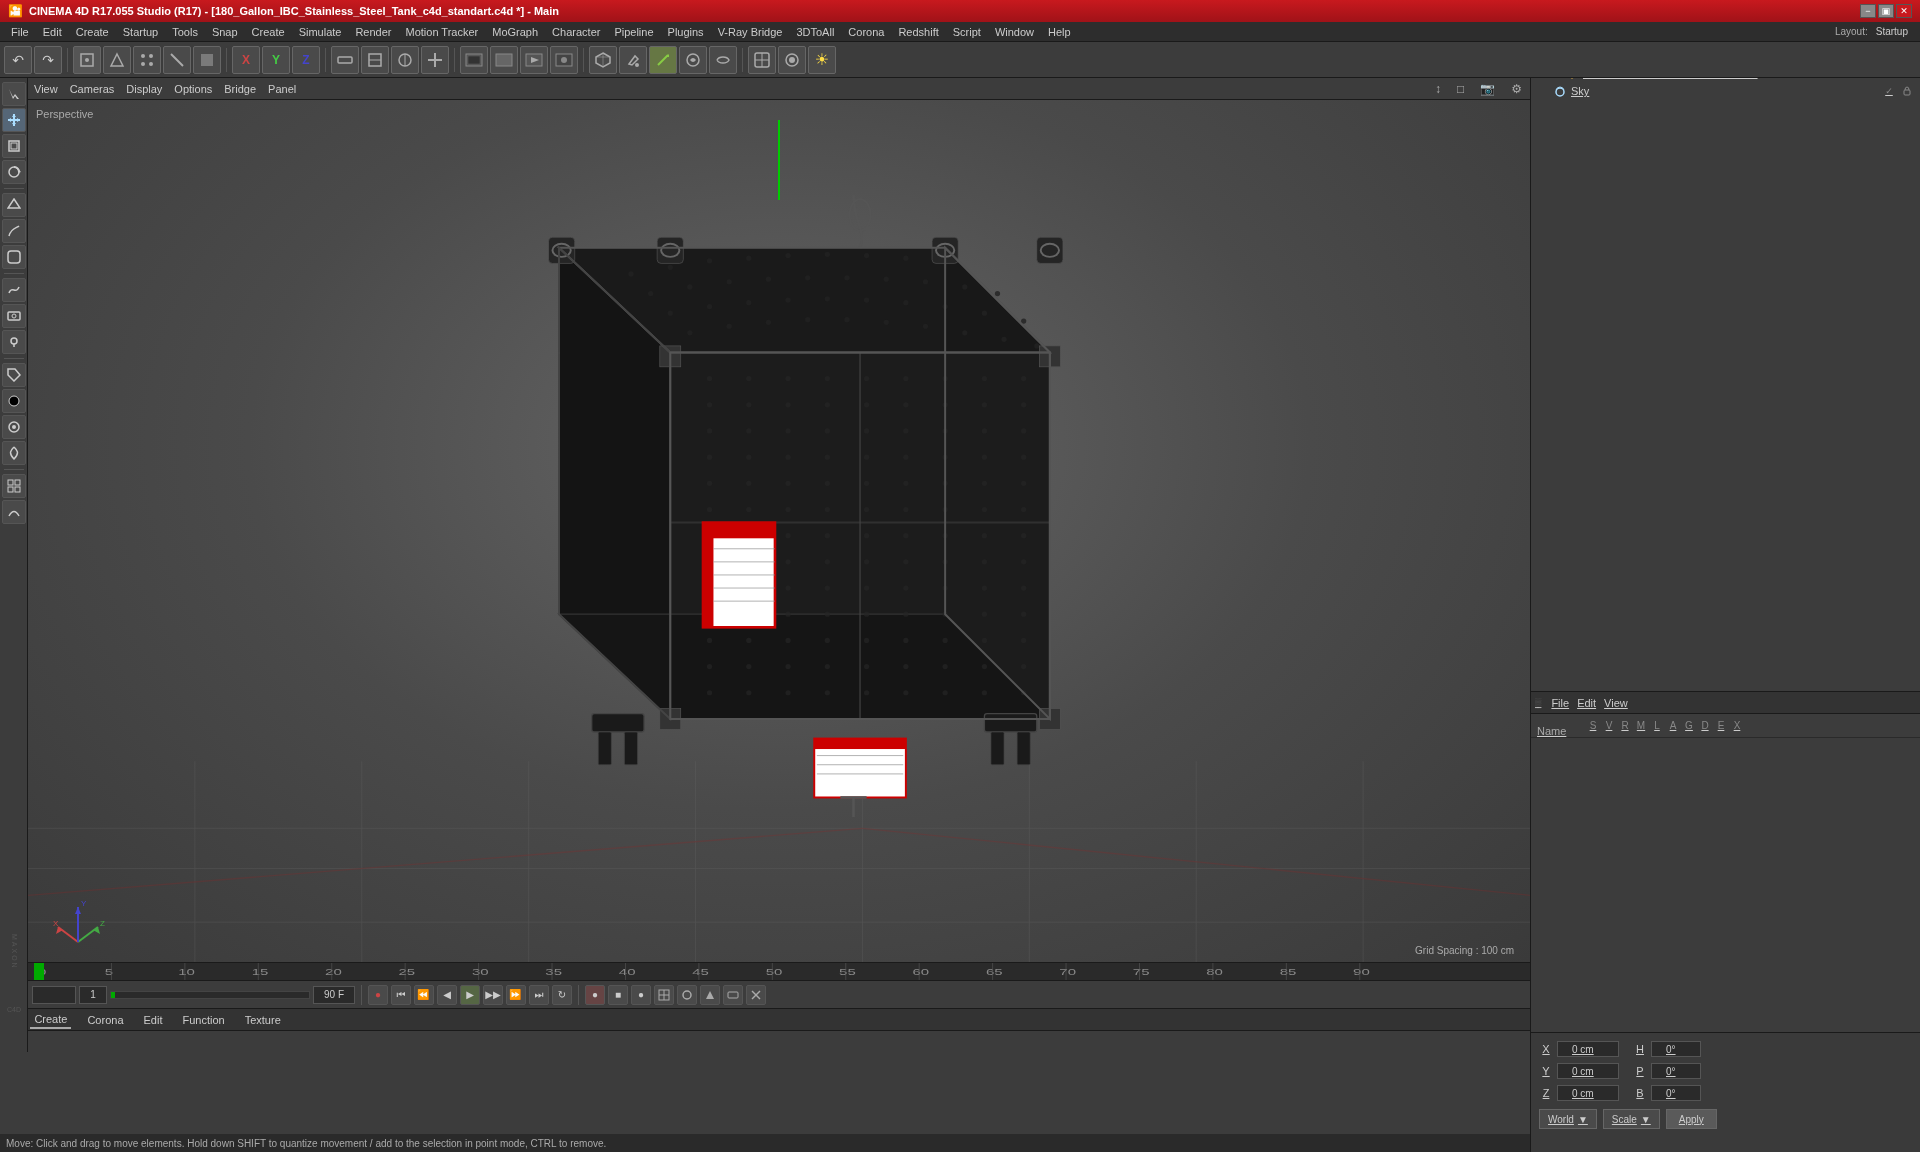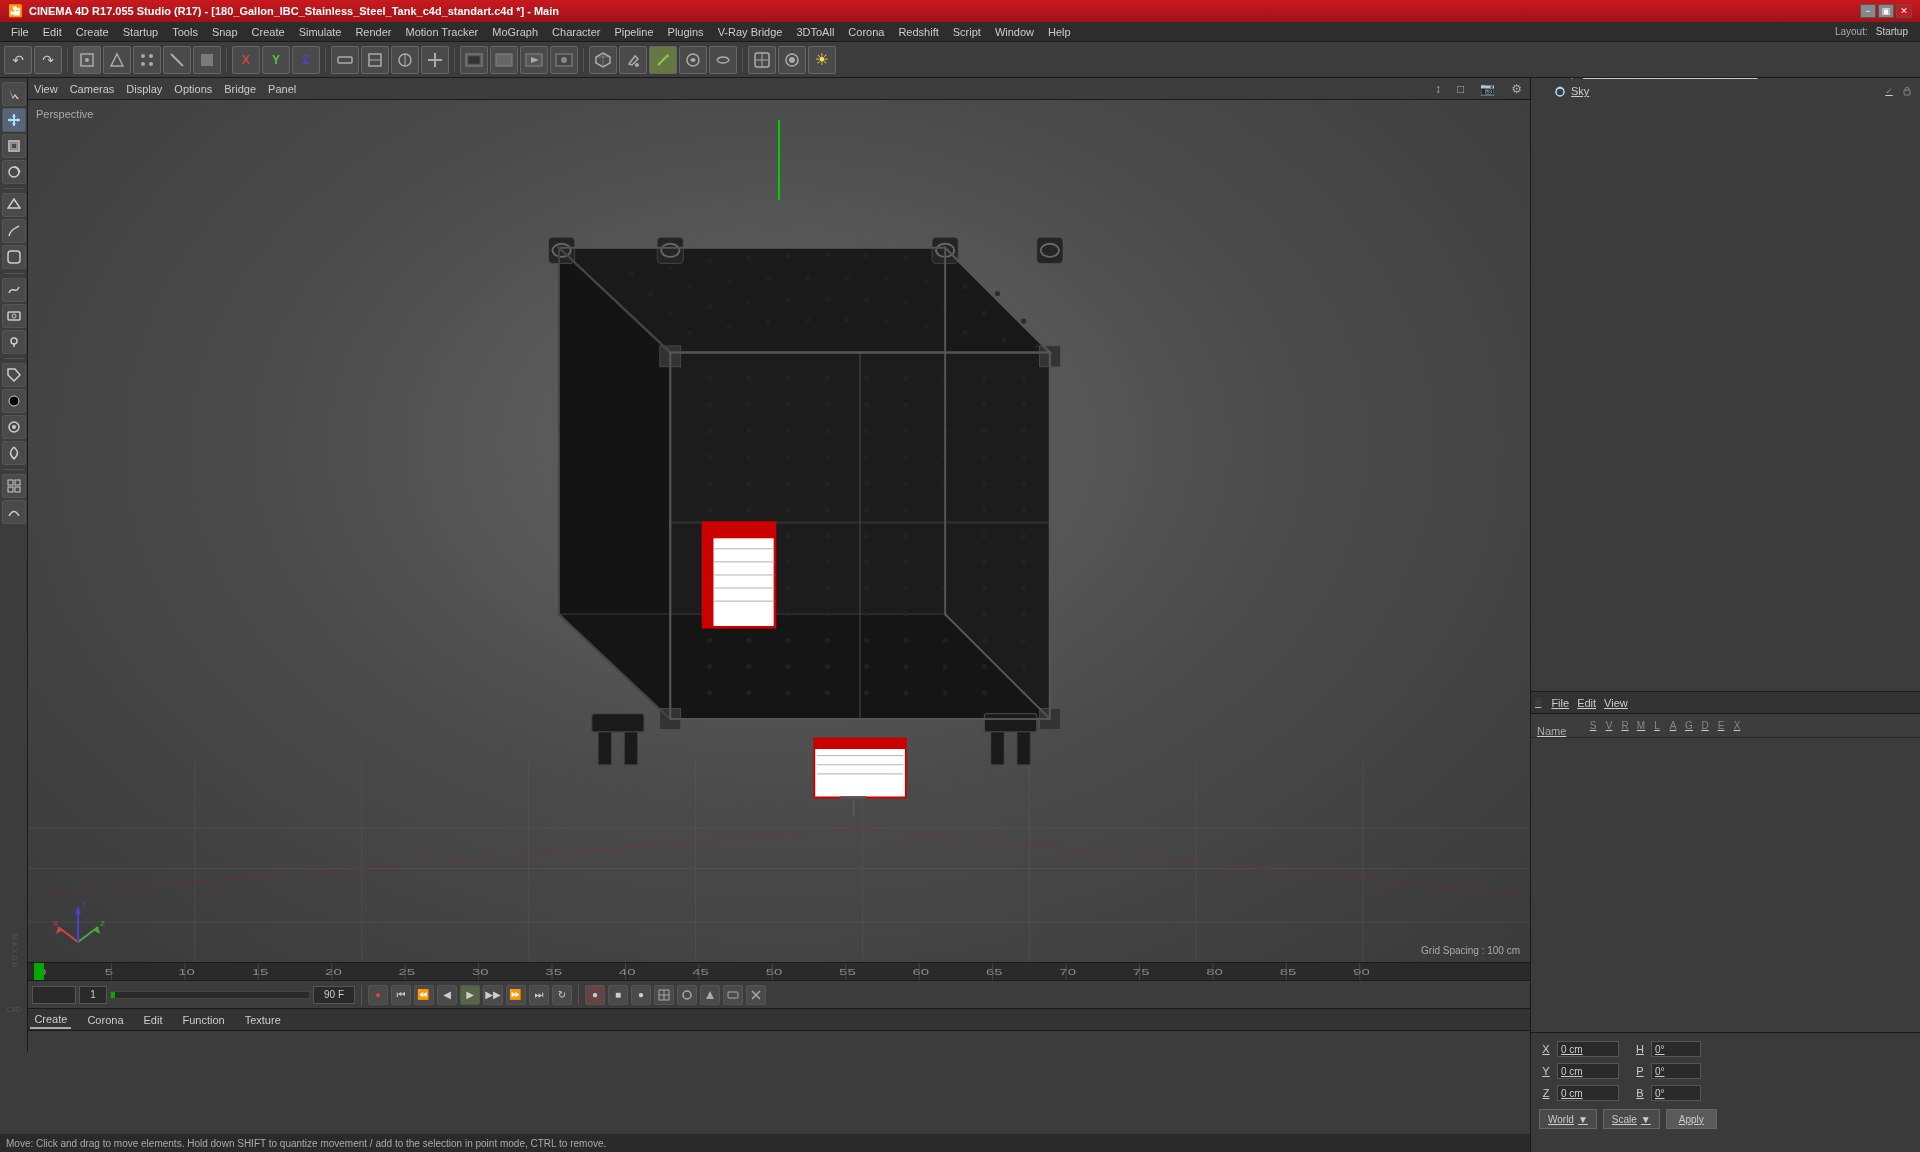--- a/index.html
+++ b/index.html
@@ -184,21 +184,21 @@
     .perspective-label {
       position: absolute;
       top: 8px;
       left: 8px;
       font-size: 11px;
       color: #aaaaaa;
     }
     .grid-spacing-label {
       position: absolute;
       bottom: 6px;
-      right: 10px;
+      right: 16px;
       font-size: 10px;
       color: #aaaaaa;
     }
 
     
     #right-panel {
       position: absolute;
       top: 22px;
       right: 0;
       width: 390px;
@@ -355,21 +355,21 @@
       color: #cccccc;
       text-align: center;
     }
     .coord-input {
       width: 62px;
       height: 16px;
       background: #2a2a2a;
       border: 1px solid #555;
       color: #cccccc;
       font-size: 10px;
-      padding: 0 3px;
+      padding: 0 14px;
     }
     .coord-spacer { width: 6px; }
     .world-btn {
       height: 20px;
       padding: 0 8px;
       background: #4a4a4a;
       border: 1px solid #666;
       color: #cccccc;
       font-size: 10px;
       cursor: pointer;

